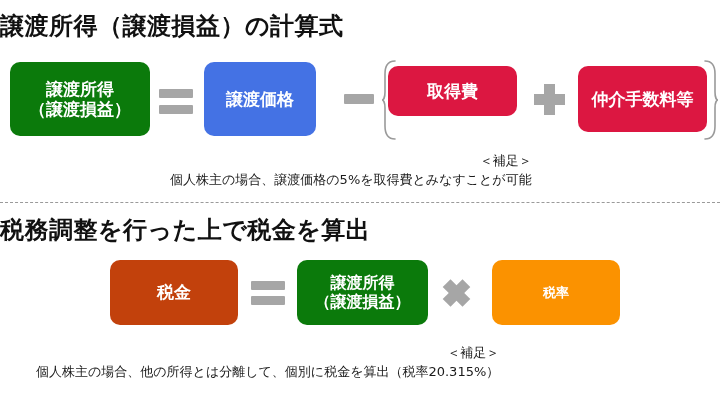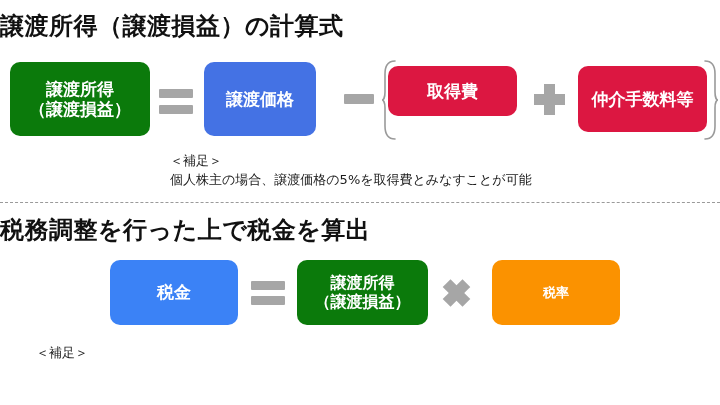--- a/index.html
+++ b/index.html
@@ -134,21 +134,21 @@
   .bracket svg { display: block; }
 
   
   .note {
     position: absolute;
     font-size: 13px;
     line-height: 1.45;
     color: #1a1a1a;
     white-space: nowrap;
   }
-  .note .nline { display: block; }
+  .note .nline { display: block; text-align: right; }
   #note-1 { left: 170px; top: 152px; }
   #note-2 { left: 36px; top: 344px; }
 </style>
 </head>
 <body>
 
 <div class="stage">
 
   <div class="section-title" id="title-1">譲渡所得（譲渡損益）の計算式</div>
 
@@ -197,21 +197,21 @@
 
   <div class="note" id="note-1">
     <span class="nline">＜補足＞</span>
     <span class="nline">個人株主の場合、譲渡価格の5%を取得費とみなすことが可能</span>
   </div>
 
   <div class="divider"></div>
 
   <div class="section-title" id="title-2">税務調整を行った上で税金を算出</div>
 
-  <div class="fbox" id="box-tax" style="left:110px; top:260px; width:128px; height:65px; background:#3b82f6; font-size:17px;">
+  <div class="fbox" id="box-tax" style="left:110px; top:260px; width:128px; height:65px; background:#c2410c; font-size:17px;">
     <span class="ln">税金</span>
   </div>
 
   <div class="op op-eq" id="op2-equals" style="left:251px; top:281px; width:34px; height:24px;">
     <span class="bar top"></span>
     <span class="bar bottom"></span>
   </div>
 
   <div class="fbox" id="box-capital-gain-2" style="left:297px; top:260px; width:131px; height:65px; background:#0b7a0b; font-size:16px;">
     <span class="ln">譲渡所得</span>
@@ -222,15 +222,16 @@
     <span class="bar-a"></span>
     <span class="bar-b"></span>
   </div>
 
   <div class="fbox" id="box-tax-rate" style="left:492px; top:260px; width:128px; height:65px; background:#fb9200; font-size:13px;">
     <span class="ln">税率</span>
   </div>
 
   <div class="note" id="note-2">
     <span class="nline">＜補足＞</span>
+    <span class="nline">個人株主の場合、他の所得とは分離して、個別に税金を算出（税率20.315%）</span>
   </div>
 
 </div>
 
 </body></html>

